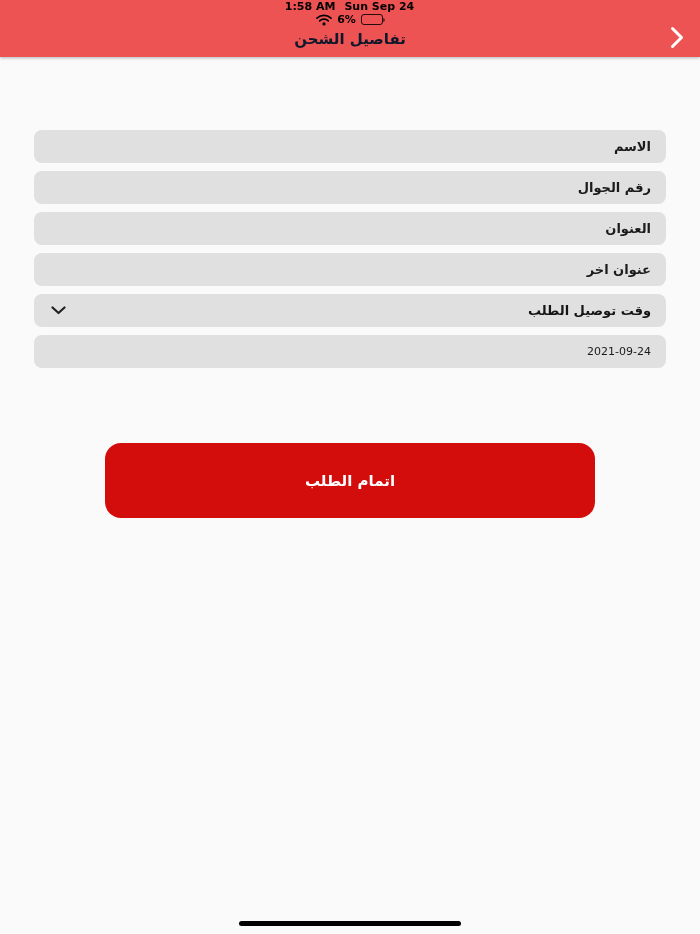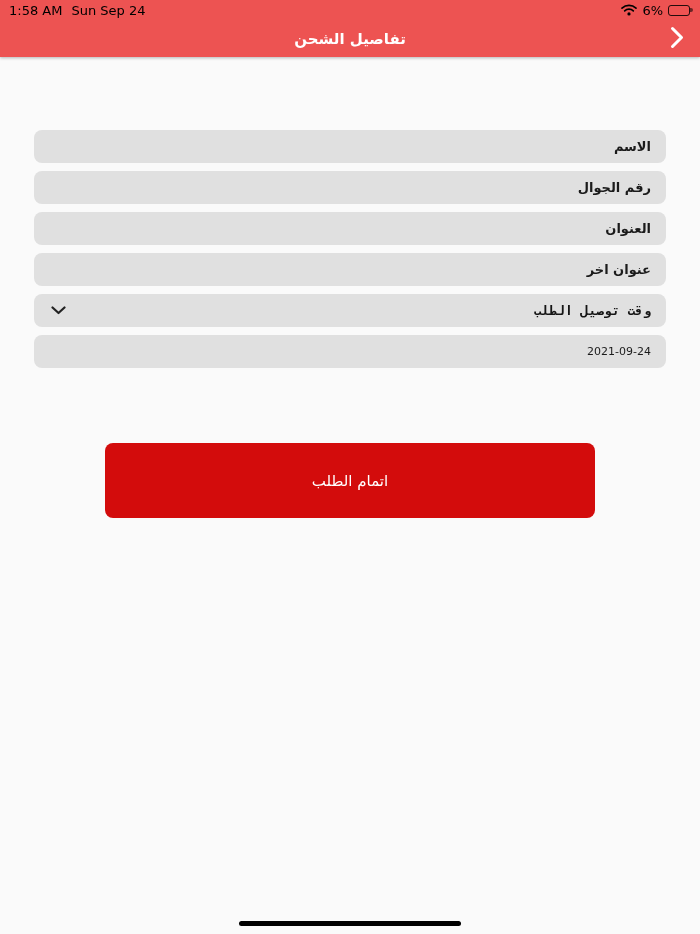--- a/index.html
+++ b/index.html
@@ -17,23 +17,24 @@
     box-shadow: 0 1px 3px rgba(0,0,0,0.28);
     position: relative;
     z-index: 2;
   }
   .status-bar {
     height: 20px;
     display: flex;
     justify-content: space-between;
     align-items: center;
     padding: 0 10px 0 9px;
-    font-size: 13px;
-    font-weight: 400;
+    font-size: 11px;
+    font-weight: 700;
     color: #000;
+    flex-direction: column;
   }
   .status-left { display: flex; align-items: center; gap: 9px; }
   .status-right { display: flex; align-items: center; gap: 5px; }
   .wifi-icon { display: flex; align-items: center; }
   .battery {
     width: 22px; height: 11px;
     border: 1px solid rgba(0,0,0,0.85);
     border-radius: 3px;
     padding: 1.5px;
     position: relative;
@@ -47,21 +48,21 @@
   }
 
   .nav-bar {
     height: 37px;
     display: flex;
     align-items: center;
     justify-content: center;
     position: relative;
   }
   .nav-title {
-    color: #ffffff;
+    color: #0f172a;
     font-size: 15px;
     font-weight: 700;
   }
   .nav-back {
     position: absolute;
     right: 16px;
     top: 0;
     height: 100%;
     display: flex;
     align-items: center;
@@ -87,38 +88,37 @@
     font-weight: 700;
     color: #151515;
     text-align: right;
   }
   .field::placeholder { color: #1b1b1b; opacity: 1; }
   .select-field {
     display: flex;
     align-items: center;
     justify-content: space-between;
     cursor: pointer;
-    font-family: Liberation Mono, monospace;
   }
   .select-label { font-size: 13px; font-weight: 700; color: #151515; }
   .chevron-down { display: flex; align-items: center; margin-left: 2px; }
   .date-field { font-size: 11px; font-weight: 400; color: #1b1b1b; }
 
   .submit-btn {
     display: block;
     width: 490px;
     height: 75px;
     margin: 75px auto 0 auto;
     background: #D30C0C;
     border: none;
-    border-radius: 8px;
+    border-radius: 16px;
     color: #FFFFFF;
     font-family: "DejaVu Sans", "Liberation Sans", sans-serif;
     font-size: 15px;
-    font-weight: 400;
+    font-weight: 700;
     cursor: pointer;
   }
 
   
   .home-indicator {
     position: absolute;
     bottom: 8px;
     left: 50%;
     transform: translateX(-50%);
     width: 222px;

